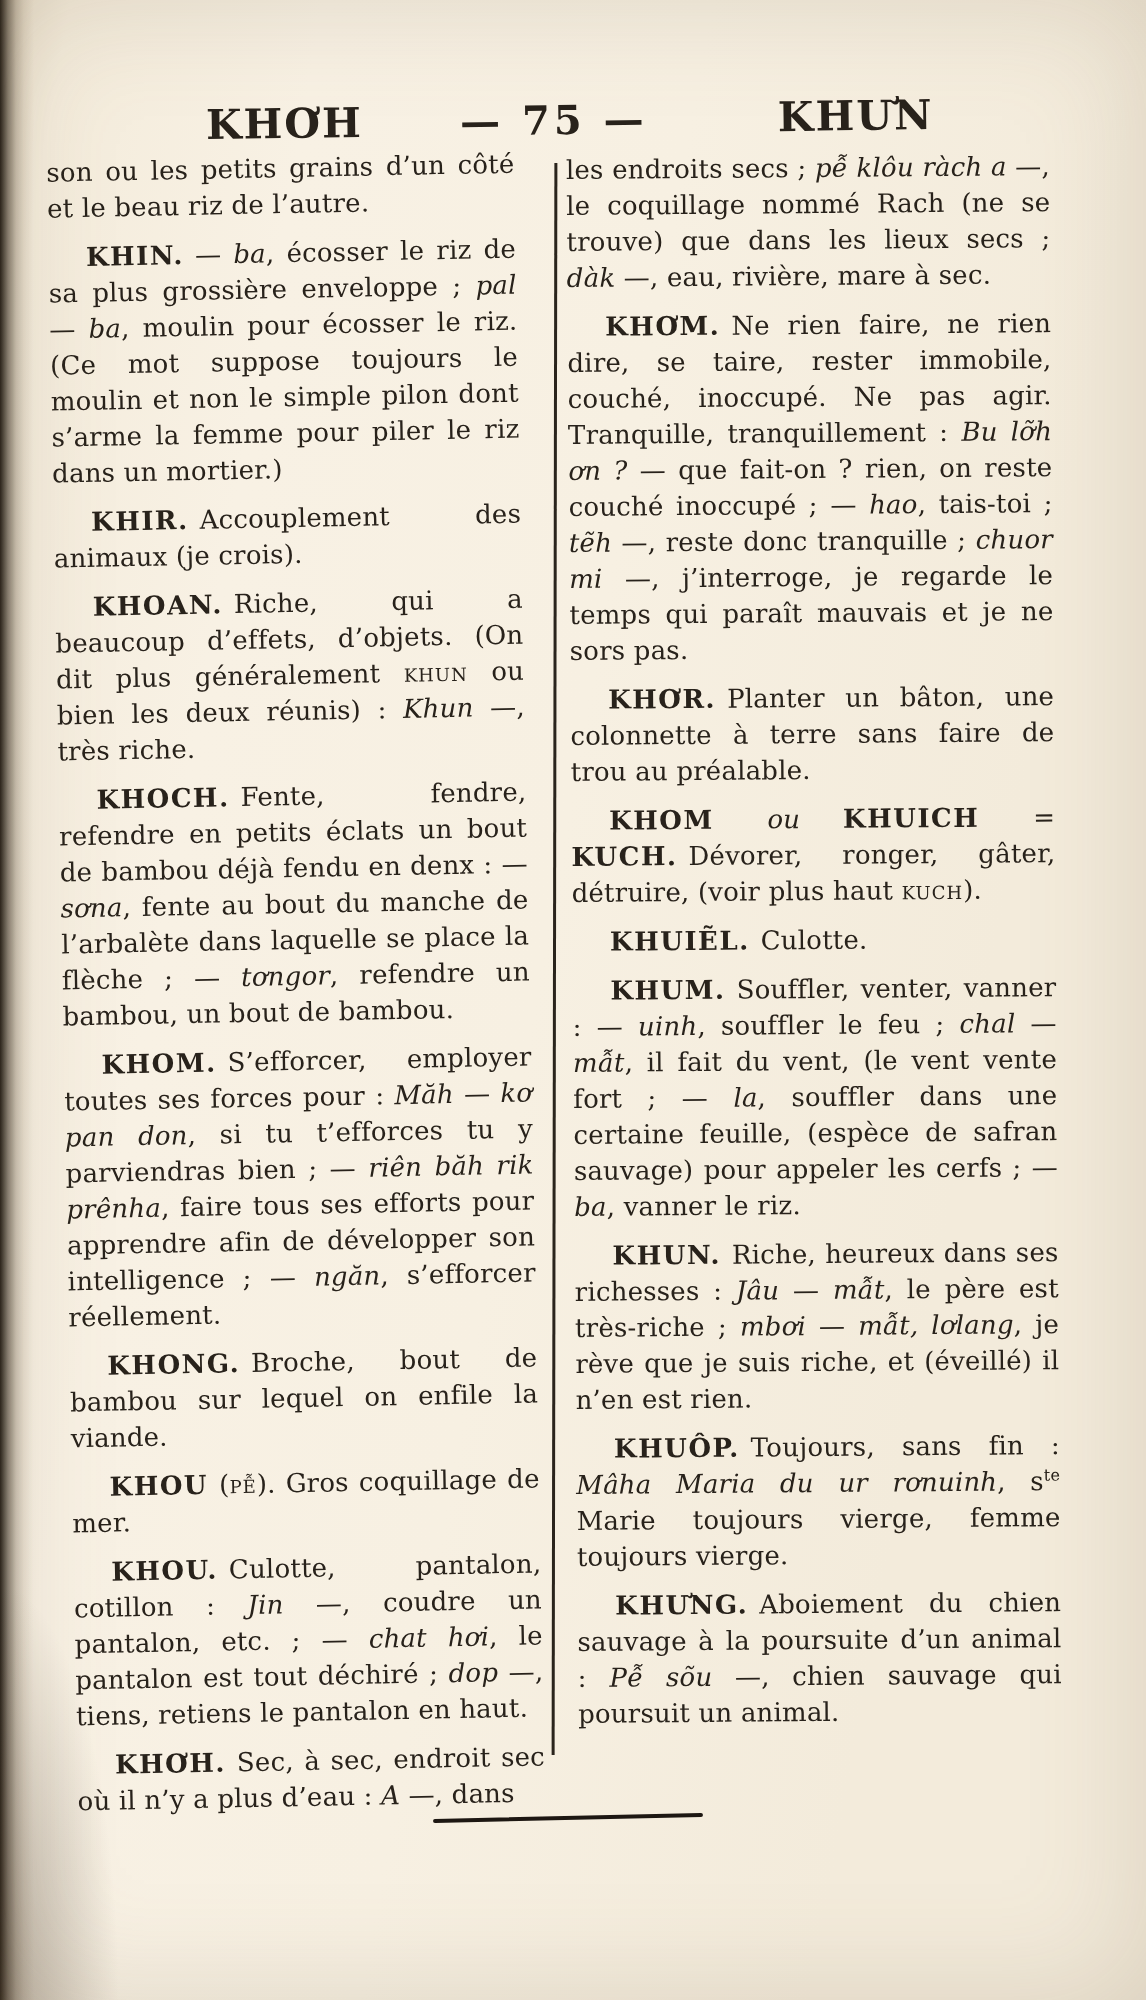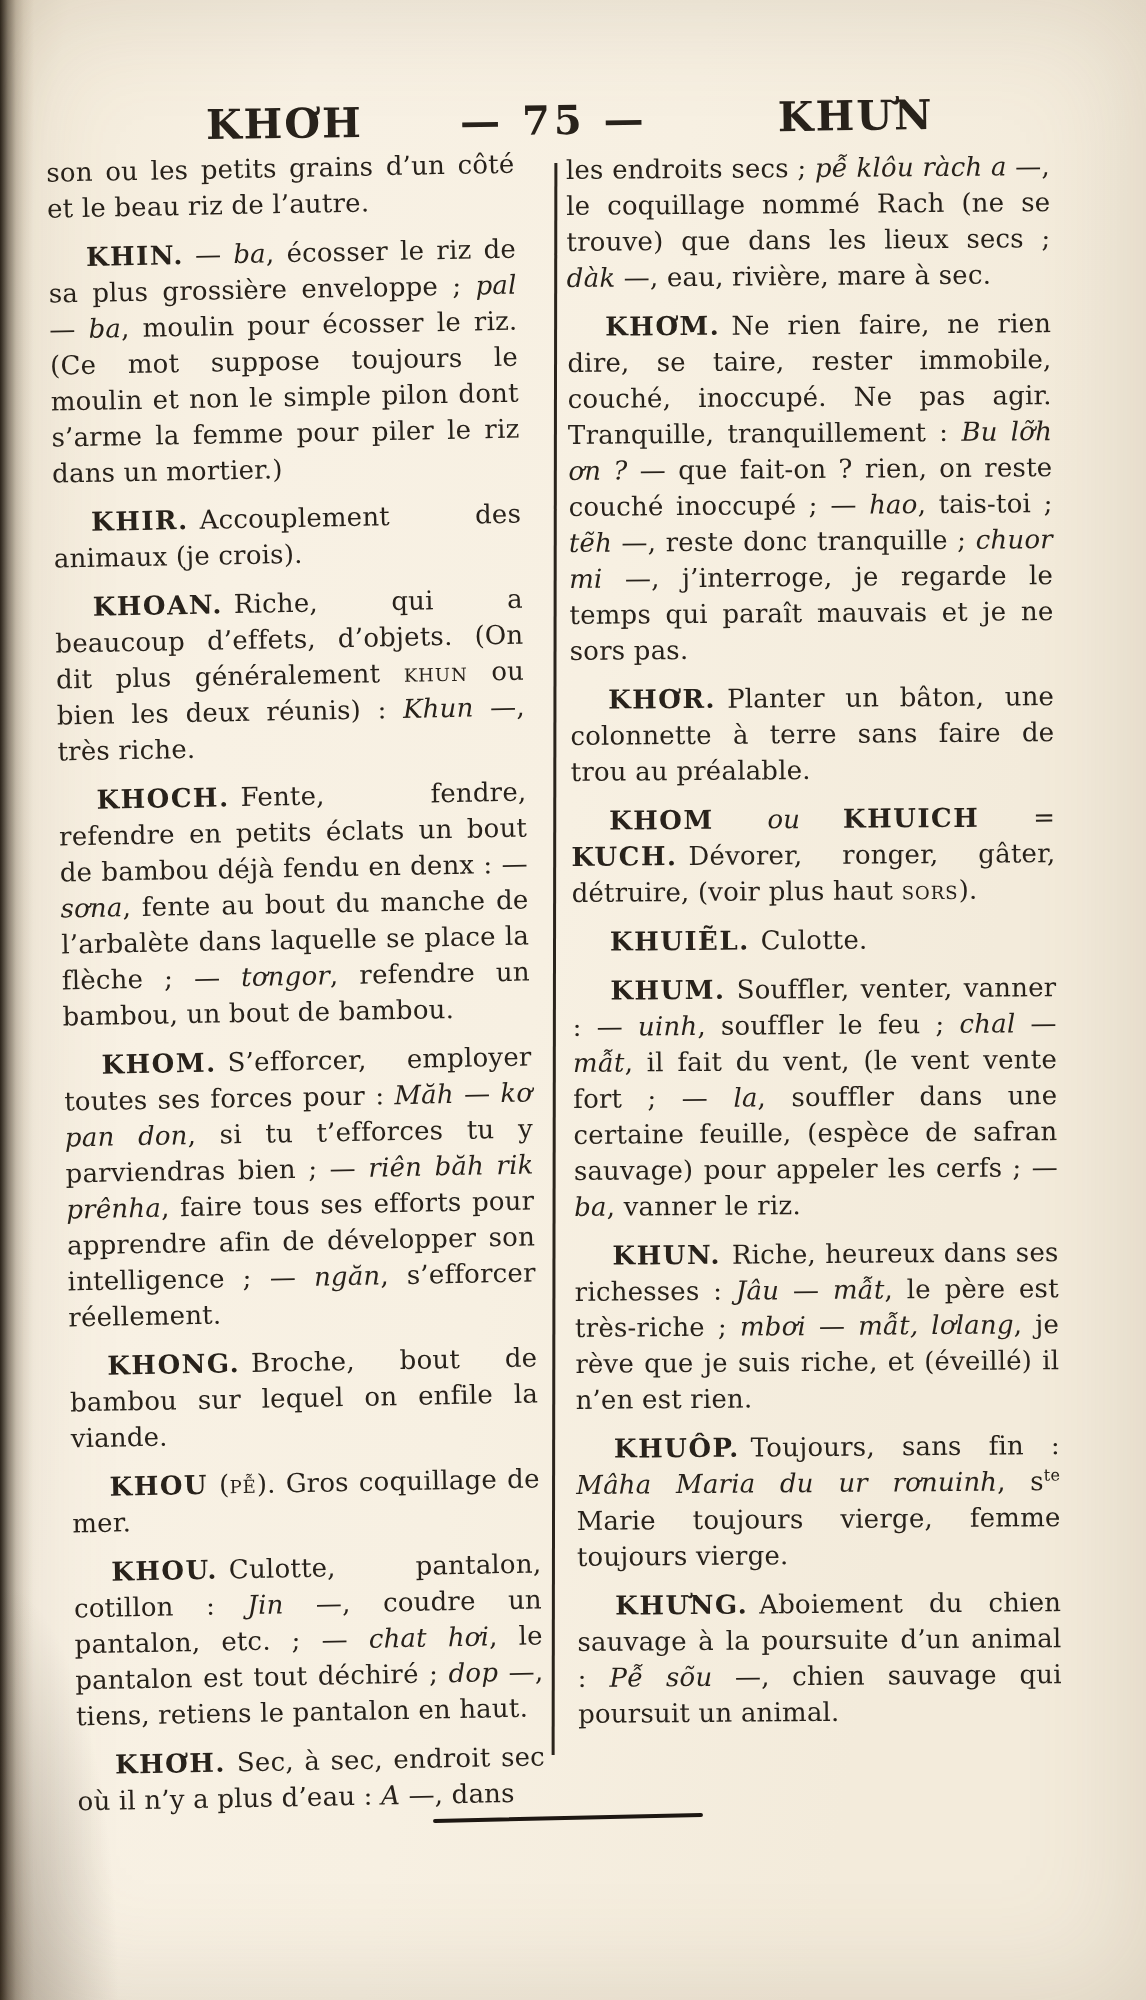--- a/index.html
+++ b/index.html
@@ -135,21 +135,21 @@
       <p class="para"><span class="seg-hw">KHOM.</span><span class="seg-n">S’efforcer, employer toutes ses forces pour : </span><span class="seg-i">Măh</span><span class="seg-n"> — </span><span class="seg-i">kơ pan don</span><span class="seg-n">, si tu t’efforces tu y parviendras bien ;  — </span><span class="seg-i">riên băh rik prênha</span><span class="seg-n">, faire tous ses efforts pour apprendre afin de développer son intelligence ;  — </span><span class="seg-i">ngăn</span><span class="seg-n">, s’efforcer réellement.</span></p>
       <p class="para"><span class="seg-hw">KHONG.</span><span class="seg-n">Broche, bout de bambou sur lequel on enfile la viande.</span></p>
       <p class="para"><span class="seg-hw">KHOU</span><span class="seg-n">(</span><span class="seg-sc">pễ</span><span class="seg-n">).  Gros coquillage de mer.</span></p>
       <p class="para"><span class="seg-hw">KHOU.</span><span class="seg-n">Culotte, pantalon, cotillon : </span><span class="seg-i">Jin</span><span class="seg-n"> —, coudre un pantalon, etc. ; — </span><span class="seg-i">chat hơi</span><span class="seg-n">, le pantalon est tout déchiré ;  </span><span class="seg-i">dop</span><span class="seg-n"> —, tiens, retiens le pantalon en haut.</span></p>
       <p class="para"><span class="seg-hw">KHƠH.</span><span class="seg-n">Sec, à sec, endroit sec où il n’y a plus d’eau : </span><span class="seg-i">A</span><span class="seg-n"> —, dans</span></p>
     </div>
   <div class="column column-right">
       <p class="para noindent"><span class="seg-n">les endroits secs ;  </span><span class="seg-i">pễ klôu ràch a</span><span class="seg-n"> —, le coquillage nommé Rach (ne se trouve) que dans les lieux secs ;  </span><span class="seg-i">dàk</span><span class="seg-n"> —, eau, rivière, mare à sec.</span></p>
       <p class="para"><span class="seg-hw">KHƠM.</span><span class="seg-n">Ne rien faire, ne rien dire, se taire, rester immobile, couché, inoccupé. Ne pas agir. Tranquille, tranquillement : </span><span class="seg-i">Bu lỡh ơn ?</span><span class="seg-n"> — que fait-on ? rien, on reste couché inoccupé ;  — </span><span class="seg-i">hao</span><span class="seg-n">, tais-toi ;  </span><span class="seg-i">tẽh</span><span class="seg-n"> —, reste donc tranquille ;  </span><span class="seg-i">chuor mi</span><span class="seg-n"> —, j’interroge, je regarde le temps qui paraît mauvais et je ne sors pas.</span></p>
       <p class="para"><span class="seg-hw">KHƠR.</span><span class="seg-n">Planter un bâton, une colonnette à terre sans faire de trou au préalable.</span></p>
-      <p class="para"><span class="seg-hw">KHOM</span><span class="seg-i"> ou </span><span class="seg-hw">KHUICH</span><span class="seg-n"> = </span><span class="seg-hw">KUCH.</span><span class="seg-n">Dévorer, ronger, gâter, détruire, (voir plus haut </span><span class="seg-sc">sors</span><span class="seg-n">).</span></p>
+      <p class="para"><span class="seg-hw">KHOM</span><span class="seg-i"> ou </span><span class="seg-hw">KHUICH</span><span class="seg-n"> = </span><span class="seg-hw">KUCH.</span><span class="seg-n">Dévorer, ronger, gâter, détruire, (voir plus haut </span><span class="seg-sc">kuch</span><span class="seg-n">).</span></p>
       <p class="para"><span class="seg-hw">KHUIẼL.</span><span class="seg-n">Culotte.</span></p>
       <p class="para"><span class="seg-hw">KHUM.</span><span class="seg-n">Souffler, venter, vanner : — </span><span class="seg-i">uinh</span><span class="seg-n">, souffler le feu ;  </span><span class="seg-i">chal</span><span class="seg-n"> — </span><span class="seg-i">mẫt</span><span class="seg-n">, il fait du vent, (le vent vente fort ;  — </span><span class="seg-i">la</span><span class="seg-n">, souffler dans une certaine feuille, (espèce de safran sauvage) pour appeler les cerfs ; — </span><span class="seg-i">ba</span><span class="seg-n">, vanner le riz.</span></p>
       <p class="para"><span class="seg-hw">KHUN.</span><span class="seg-n">Riche, heureux dans ses richesses : </span><span class="seg-i">Jâu</span><span class="seg-n"> — </span><span class="seg-i">mẫt</span><span class="seg-n">, le père est très-riche ;  </span><span class="seg-i">mbơi</span><span class="seg-n"> — </span><span class="seg-i">mẫt, lơlang</span><span class="seg-n">, je rève que je suis riche, et (éveillé) il n’en est rien.</span></p>
       <p class="para"><span class="seg-hw">KHUÔP.</span><span class="seg-n">Toujours, sans fin : </span><span class="seg-i">Mâha Maria du ur rơnuinh</span><span class="seg-n">, s</span><sup class="seg-sup">te</sup><span class="seg-n"> Marie toujours vierge, femme toujours vierge.</span></p>
       <p class="para"><span class="seg-hw">KHƯNG.</span><span class="seg-n">Aboiement du chien sauvage à la poursuite d’un animal : </span><span class="seg-i">Pễ sõu</span><span class="seg-n"> —, chien sauvage qui poursuit un animal.</span></p>
     </div>
 
   <div class="section-end-rule"></div>
 
   <div class="edge-shadow-left"></div>

